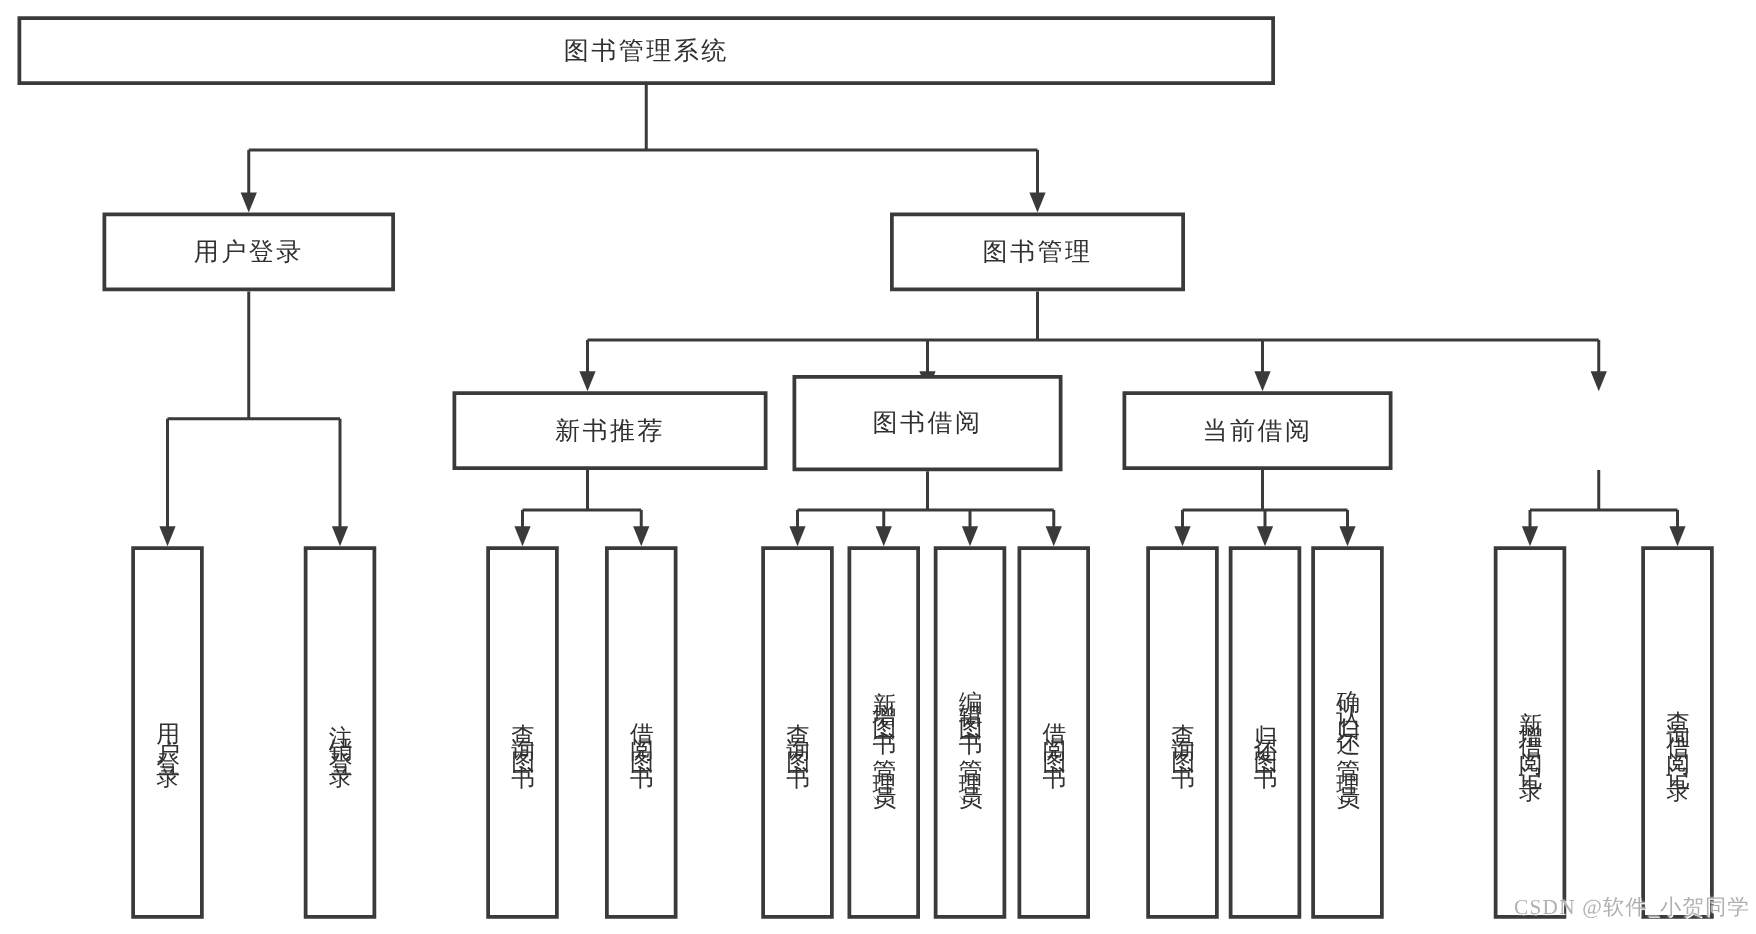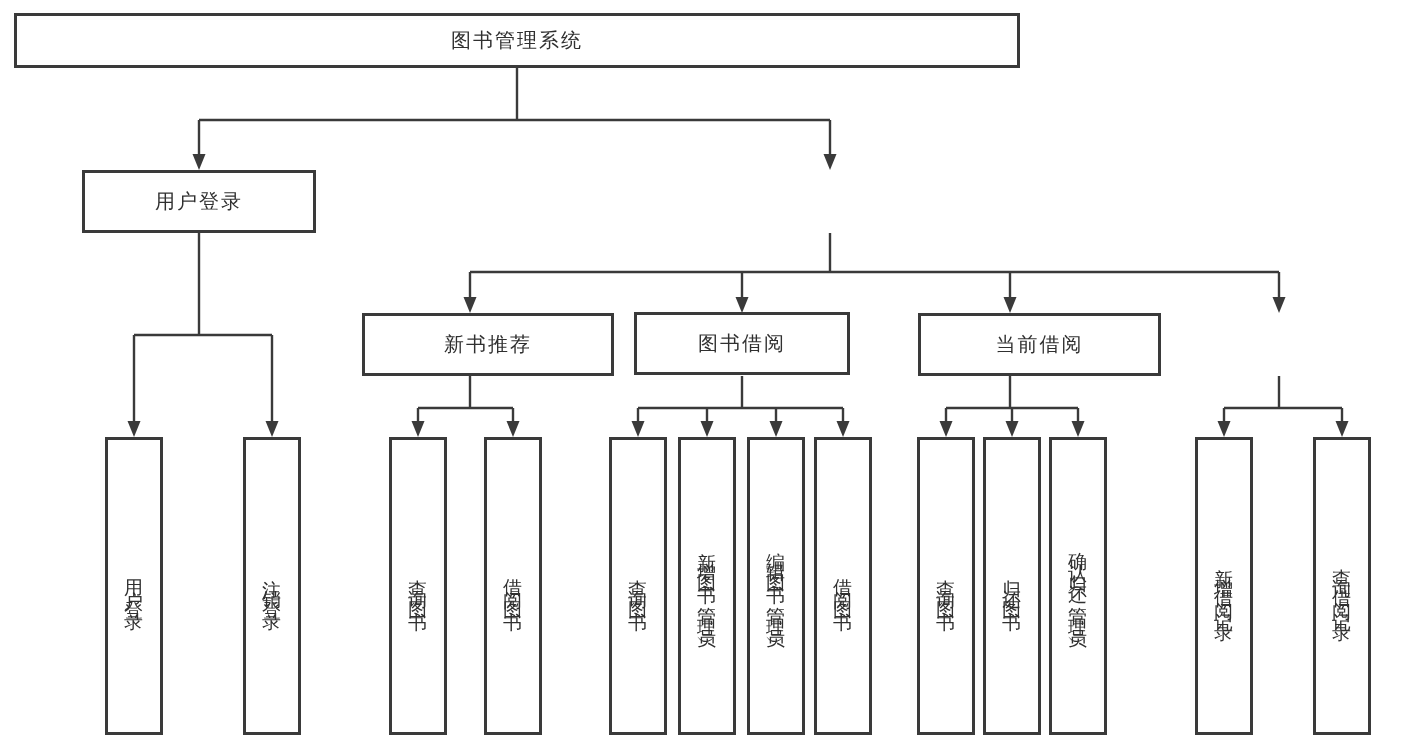--- a/index.html
+++ b/index.html
@@ -90,28 +90,31 @@
     </g>
   </svg>
 
   <div class="box h" style="left:14px;top:13px;width:1006px;height:55px">
     <span class="lbl">图书管理系统</span>
   </div>
 
   <div class="box h" style="left:82px;top:170px;width:234px;height:63px">
     <span class="lbl">用户登录</span>
   </div>
+  <div class="box h" style="left:712px;top:170px;width:236px;height:63px">
+    <span class="lbl">图书管理</span>
+  </div>
 
   <div class="box h" style="left:362px;top:313px;width:252px;height:63px">
     <span class="lbl">新书推荐</span>
   </div>
-  <div class="box h" style="left:634px;top:312px;width:216px;height:63px">
+  <div class="box h" style="left:634px;top:300px;width:216px;height:77px">
     <span class="lbl">图书借阅</span>
   </div>
-  <div class="box h" style="left:918px;top:313px;width:243px;height:63px">
+  <div class="box h" style="left:898px;top:313px;width:216px;height:63px">
     <span class="lbl">当前借阅</span>
   </div>
 
   <div class="box leaf" style="left:105px;top:437px;width:58px;height:298px">
     <span class="lbl">用户登录</span>
   </div>
   <div class="box leaf" style="left:243px;top:437px;width:58px;height:298px">
     <span class="lbl">注销登录</span>
   </div>
 
@@ -145,13 +148,14 @@
     <span class="lbl">确认归还（管理员）</span>
   </div>
 
   <div class="box leaf" style="left:1195px;top:437px;width:58px;height:298px">
     <span class="lbl">新增借阅记录</span>
   </div>
   <div class="box leaf" style="left:1313px;top:437px;width:58px;height:298px">
     <span class="lbl">查询借阅记录</span>
   </div>
 
+  <div id="watermark">CSDN @软件_小贺同学</div>
 </div>
 
 </body></html>

